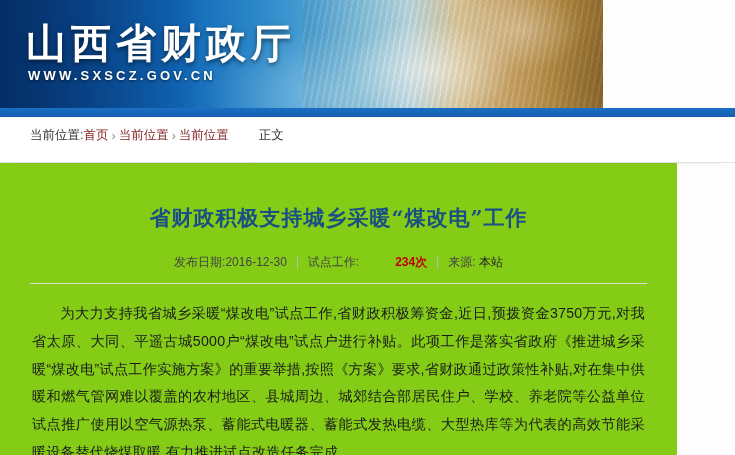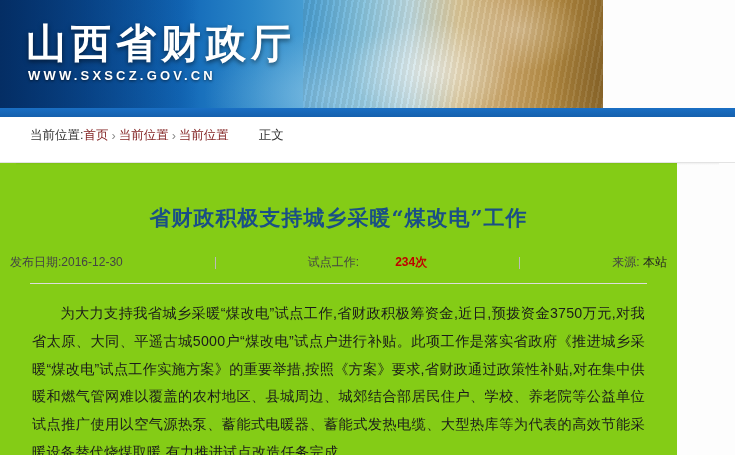--- a/index.html
+++ b/index.html
@@ -146,21 +146,21 @@
     letter-spacing: 1px;
     line-height: 1.4;
   }
 
   .meta {
     margin-top: 22px;
     text-align: center;
     font-size: 12px;
     color: #444444;
     display: flex;
-    justify-content: space-between;
+    justify-content: center;
     align-items: center;
     gap: 0px;
   }
   .meta .cell { padding: 0 10px; white-space: nowrap; }
   .meta .divider {
     display: inline-block;
     width: 1px;
     height: 12px;
     background: #bbbbbb;
   }

